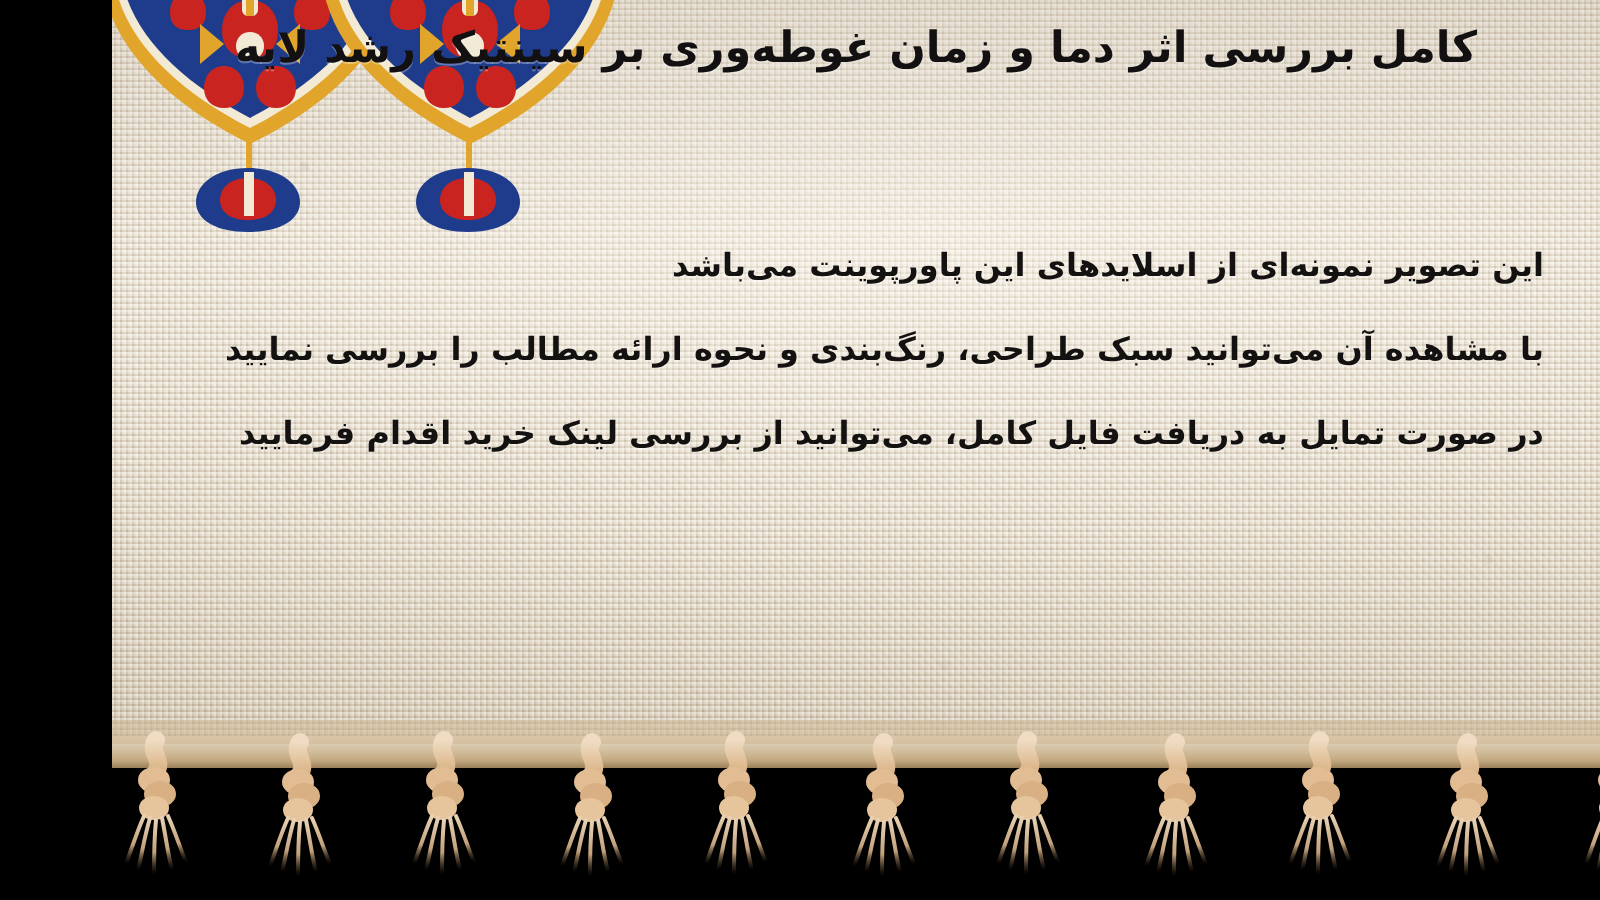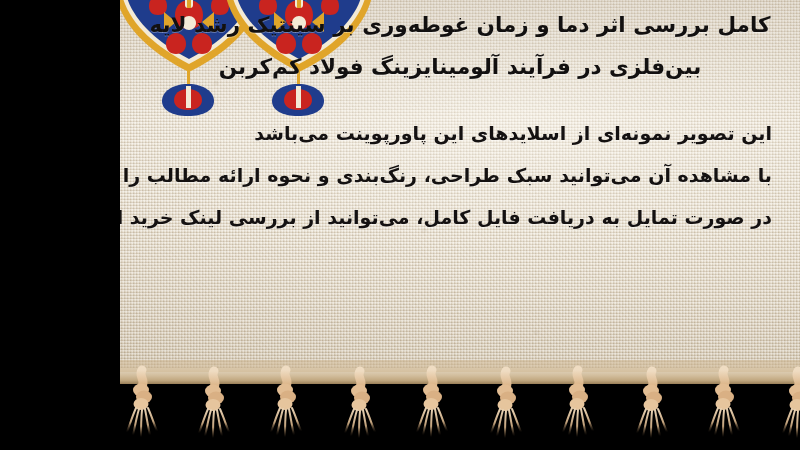--- a/index.html
+++ b/index.html
@@ -3,21 +3,21 @@
 <meta charset="utf-8">
 <title>Persian Carpet Slide</title>
 <style>
   html,body{margin:0;padding:0;}
   body{
     width:800px;height:450px;overflow:hidden;
     font-family:"DejaVu Sans","Liberation Sans",sans-serif;
     background:#000;
   }
   .slide{
-    position:relative;width:680px;height:450px;overflow:hidden;
+    position:relative;width:744px;height:450px;overflow:hidden;
     background:#bef264;
   }
 
   
   .field{
     position:absolute;left:0;top:0;width:800px;height:378px;
     background-color:#ded2bd;
     background-image:
       
       radial-gradient(120% 90% at 50% 30%, rgba(255,252,245,.55) 0%, rgba(255,250,240,.18) 45%, rgba(176,158,130,.20) 100%),
@@ -74,21 +74,21 @@
   }
   .title .tline{display:block;white-space:nowrap;}
 
   .body-block{
     position:absolute;right:28px;top:112px;left:28px;
     direction:rtl;text-align:right;
     color:#141111;
   }
   .body-line{
     display:block;
-    font-size:19px;
+    font-size:16px;
     line-height:42px;
     font-weight:600;
     white-space:nowrap;
     text-shadow:0 1px 0 rgba(255,255,255,.28);
   }
 </style>
 </head>
 <body>
 
 <div class="slide">
@@ -178,21 +178,20 @@
         <rect x="73" y="132" width="3" height="14" fill="#e0a52a"></rect>
         <path d="M74 146 c16 0 26 8 26 17 c0 9-10 15-26 15 c-16 0-26-6-26-15 c0-9 10-17 26-17 Z" fill="#1f3c8c"></path>
         <path d="M74 151 c9 0 14 5 14 11 c0 6-5 10-14 10 c-9 0-14-4-14-10 c0-6 5-11 14-11 Z" fill="#c9241f"></path>
         <rect x="72" y="148" width="5" height="22" fill="#f3ead6"></rect>
       </g>
     </svg>
   </div>
 
   <div class="title">
     <span class="tline">کامل بررسی اثر دما و زمان غوطه‌وری بر سینتیک رشد لایه</span>
-    <span class="tline">بین‌فلزی در فرآیند آلومینایزینگ فولاد کم‌کربن</span>
   </div>
 
   <div class="body-block">
     <span class="body-line">این تصویر نمونه‌ای از اسلایدهای این پاورپوینت می‌باشد</span>
     <span class="body-line">با مشاهده آن می‌توانید سبک طراحی، رنگ‌بندی و نحوه ارائه مطالب را بررسی نمایید</span>
     <span class="body-line">در صورت تمایل به دریافت فایل کامل، می‌توانید از بررسی لینک خرید اقدام فرمایید</span>
   </div>
 
   <div class="fringe-band"></div>
   <div class="rug-edge"></div>

